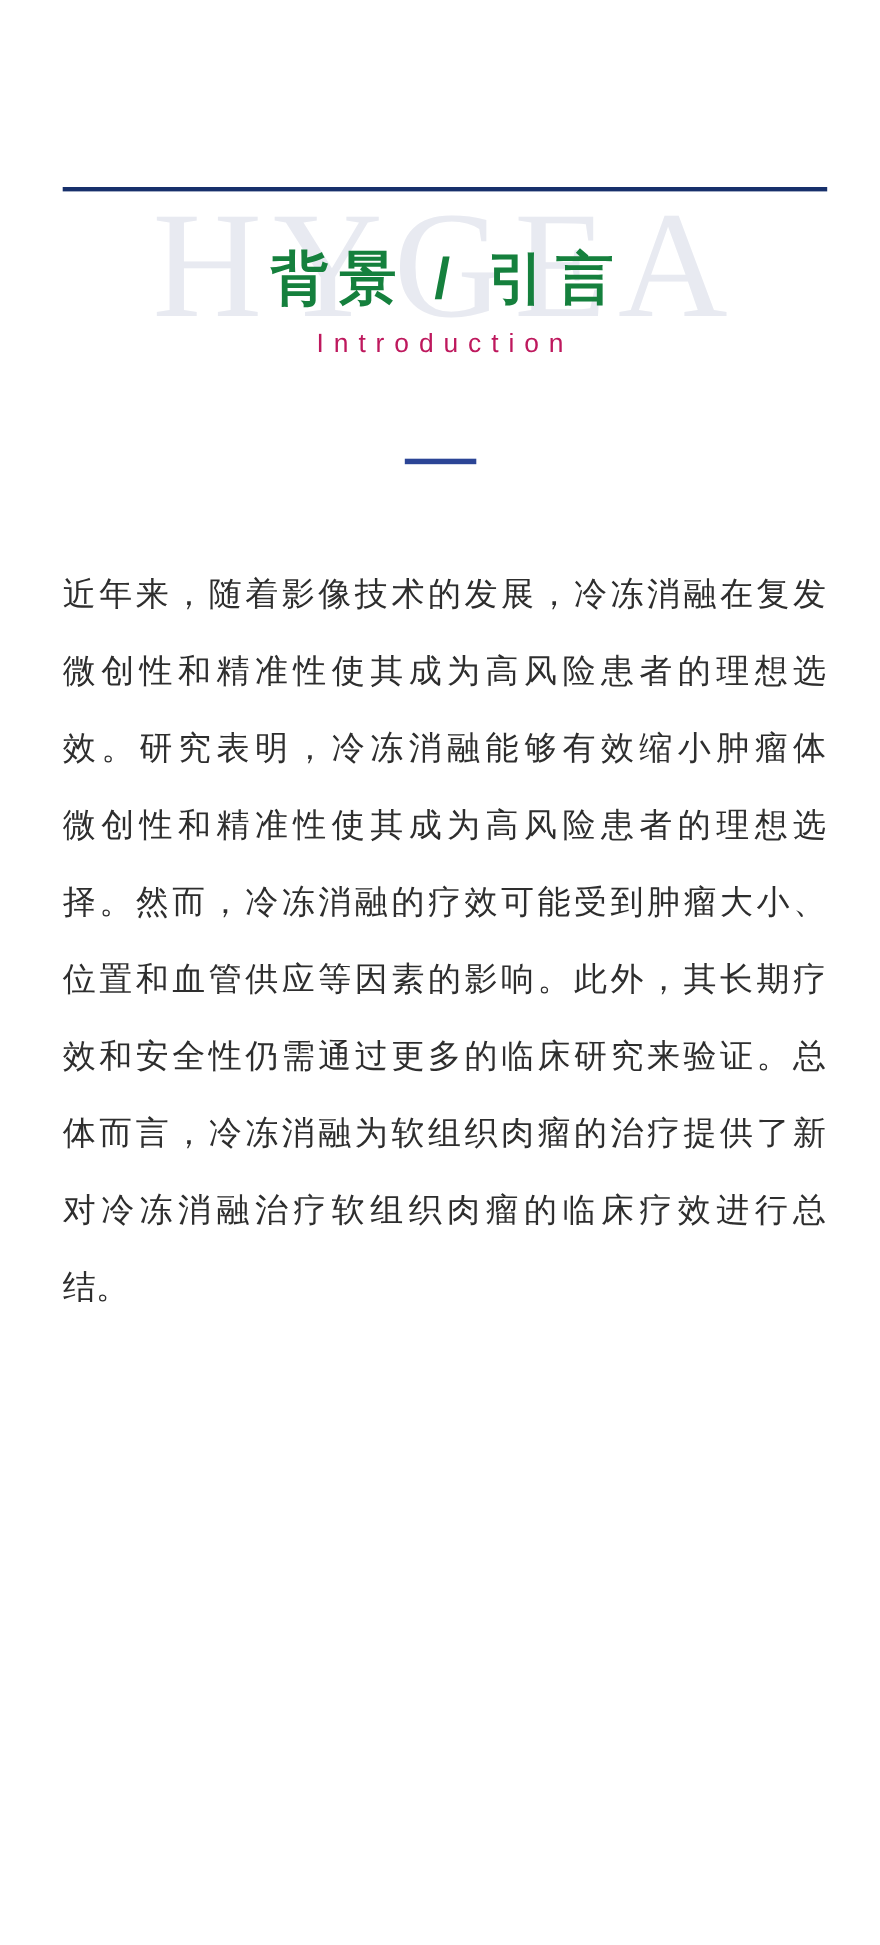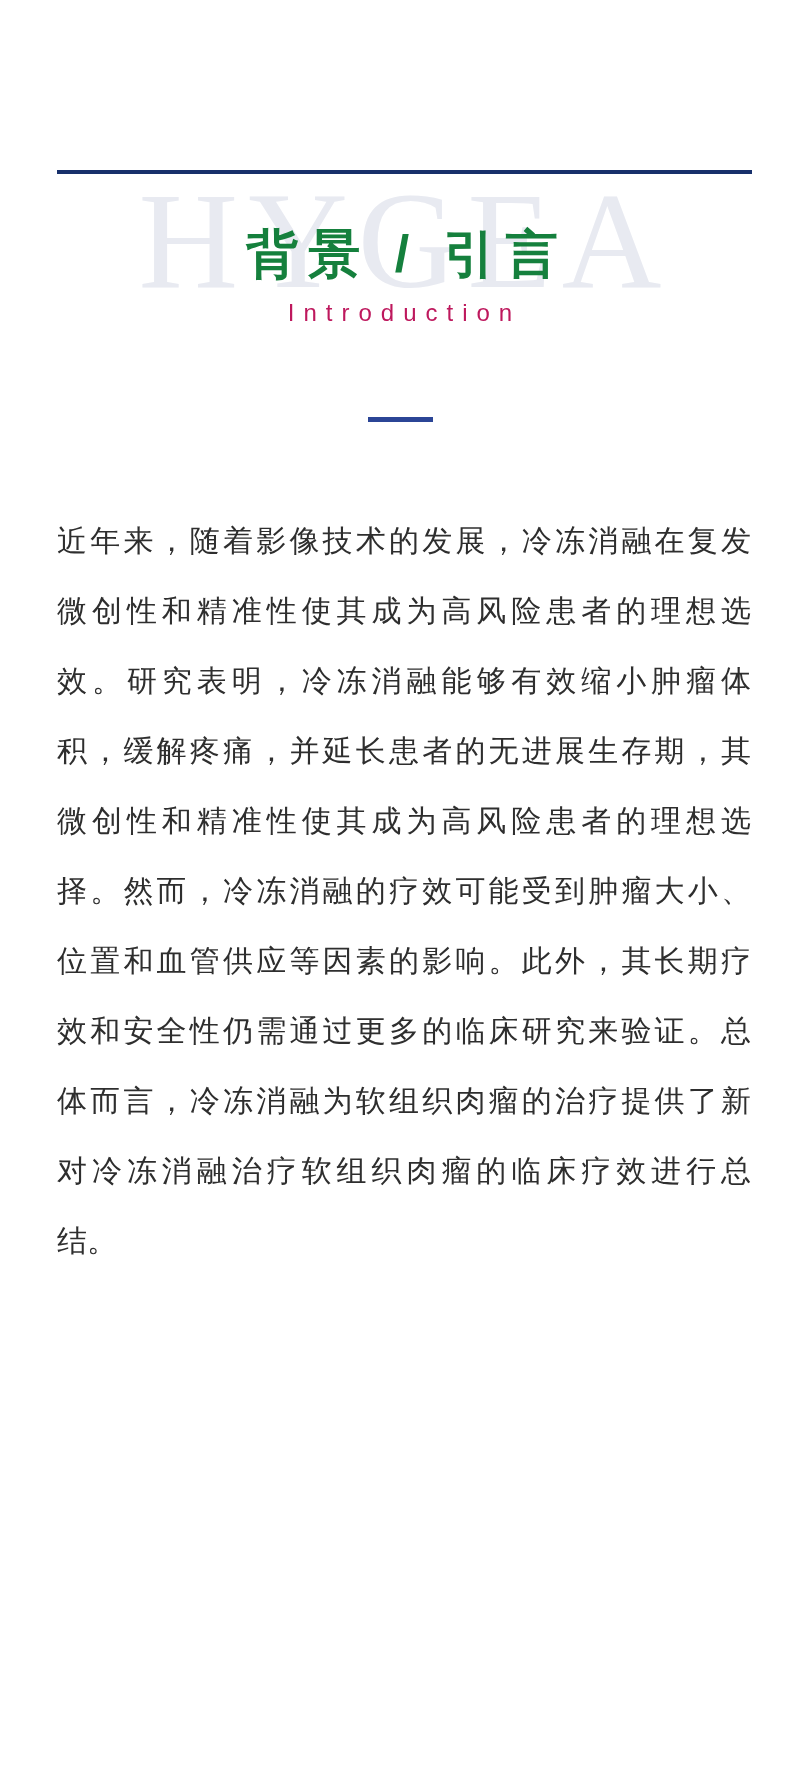--- a/index.html
+++ b/index.html
@@ -97,21 +97,20 @@
     <h1 class="hdr-title">背景 / 引言</h1>
     <div class="hdr-sub">Introduction</div>
   </header>
 
   <div class="dash"></div>
 
   <div class="body-text">
     <div class="line">近年来，随着影像技术的发展，冷冻消融在复发</div>
     <div class="line">微创性和精准性使其成为高风险患者的理想选</div>
     <div class="line">效。研究表明，冷冻消融能够有效缩小肿瘤体</div>
-    <div class="line">积，缓解疼痛，并延长患者的无进展生存期，其</div>
     <div class="line">微创性和精准性使其成为高风险患者的理想选</div>
     <div class="line">择。然而，冷冻消融的疗效可能受到肿瘤大小、</div>
     <div class="line">位置和血管供应等因素的影响。此外，其长期疗</div>
     <div class="line">效和安全性仍需通过更多的临床研究来验证。总</div>
     <div class="line">体而言，冷冻消融为软组织肉瘤的治疗提供了新</div>
     <div class="line">对冷冻消融治疗软组织肉瘤的临床疗效进行总</div>
     <div class="line last">结。</div>
   </div>
 
   <section>

